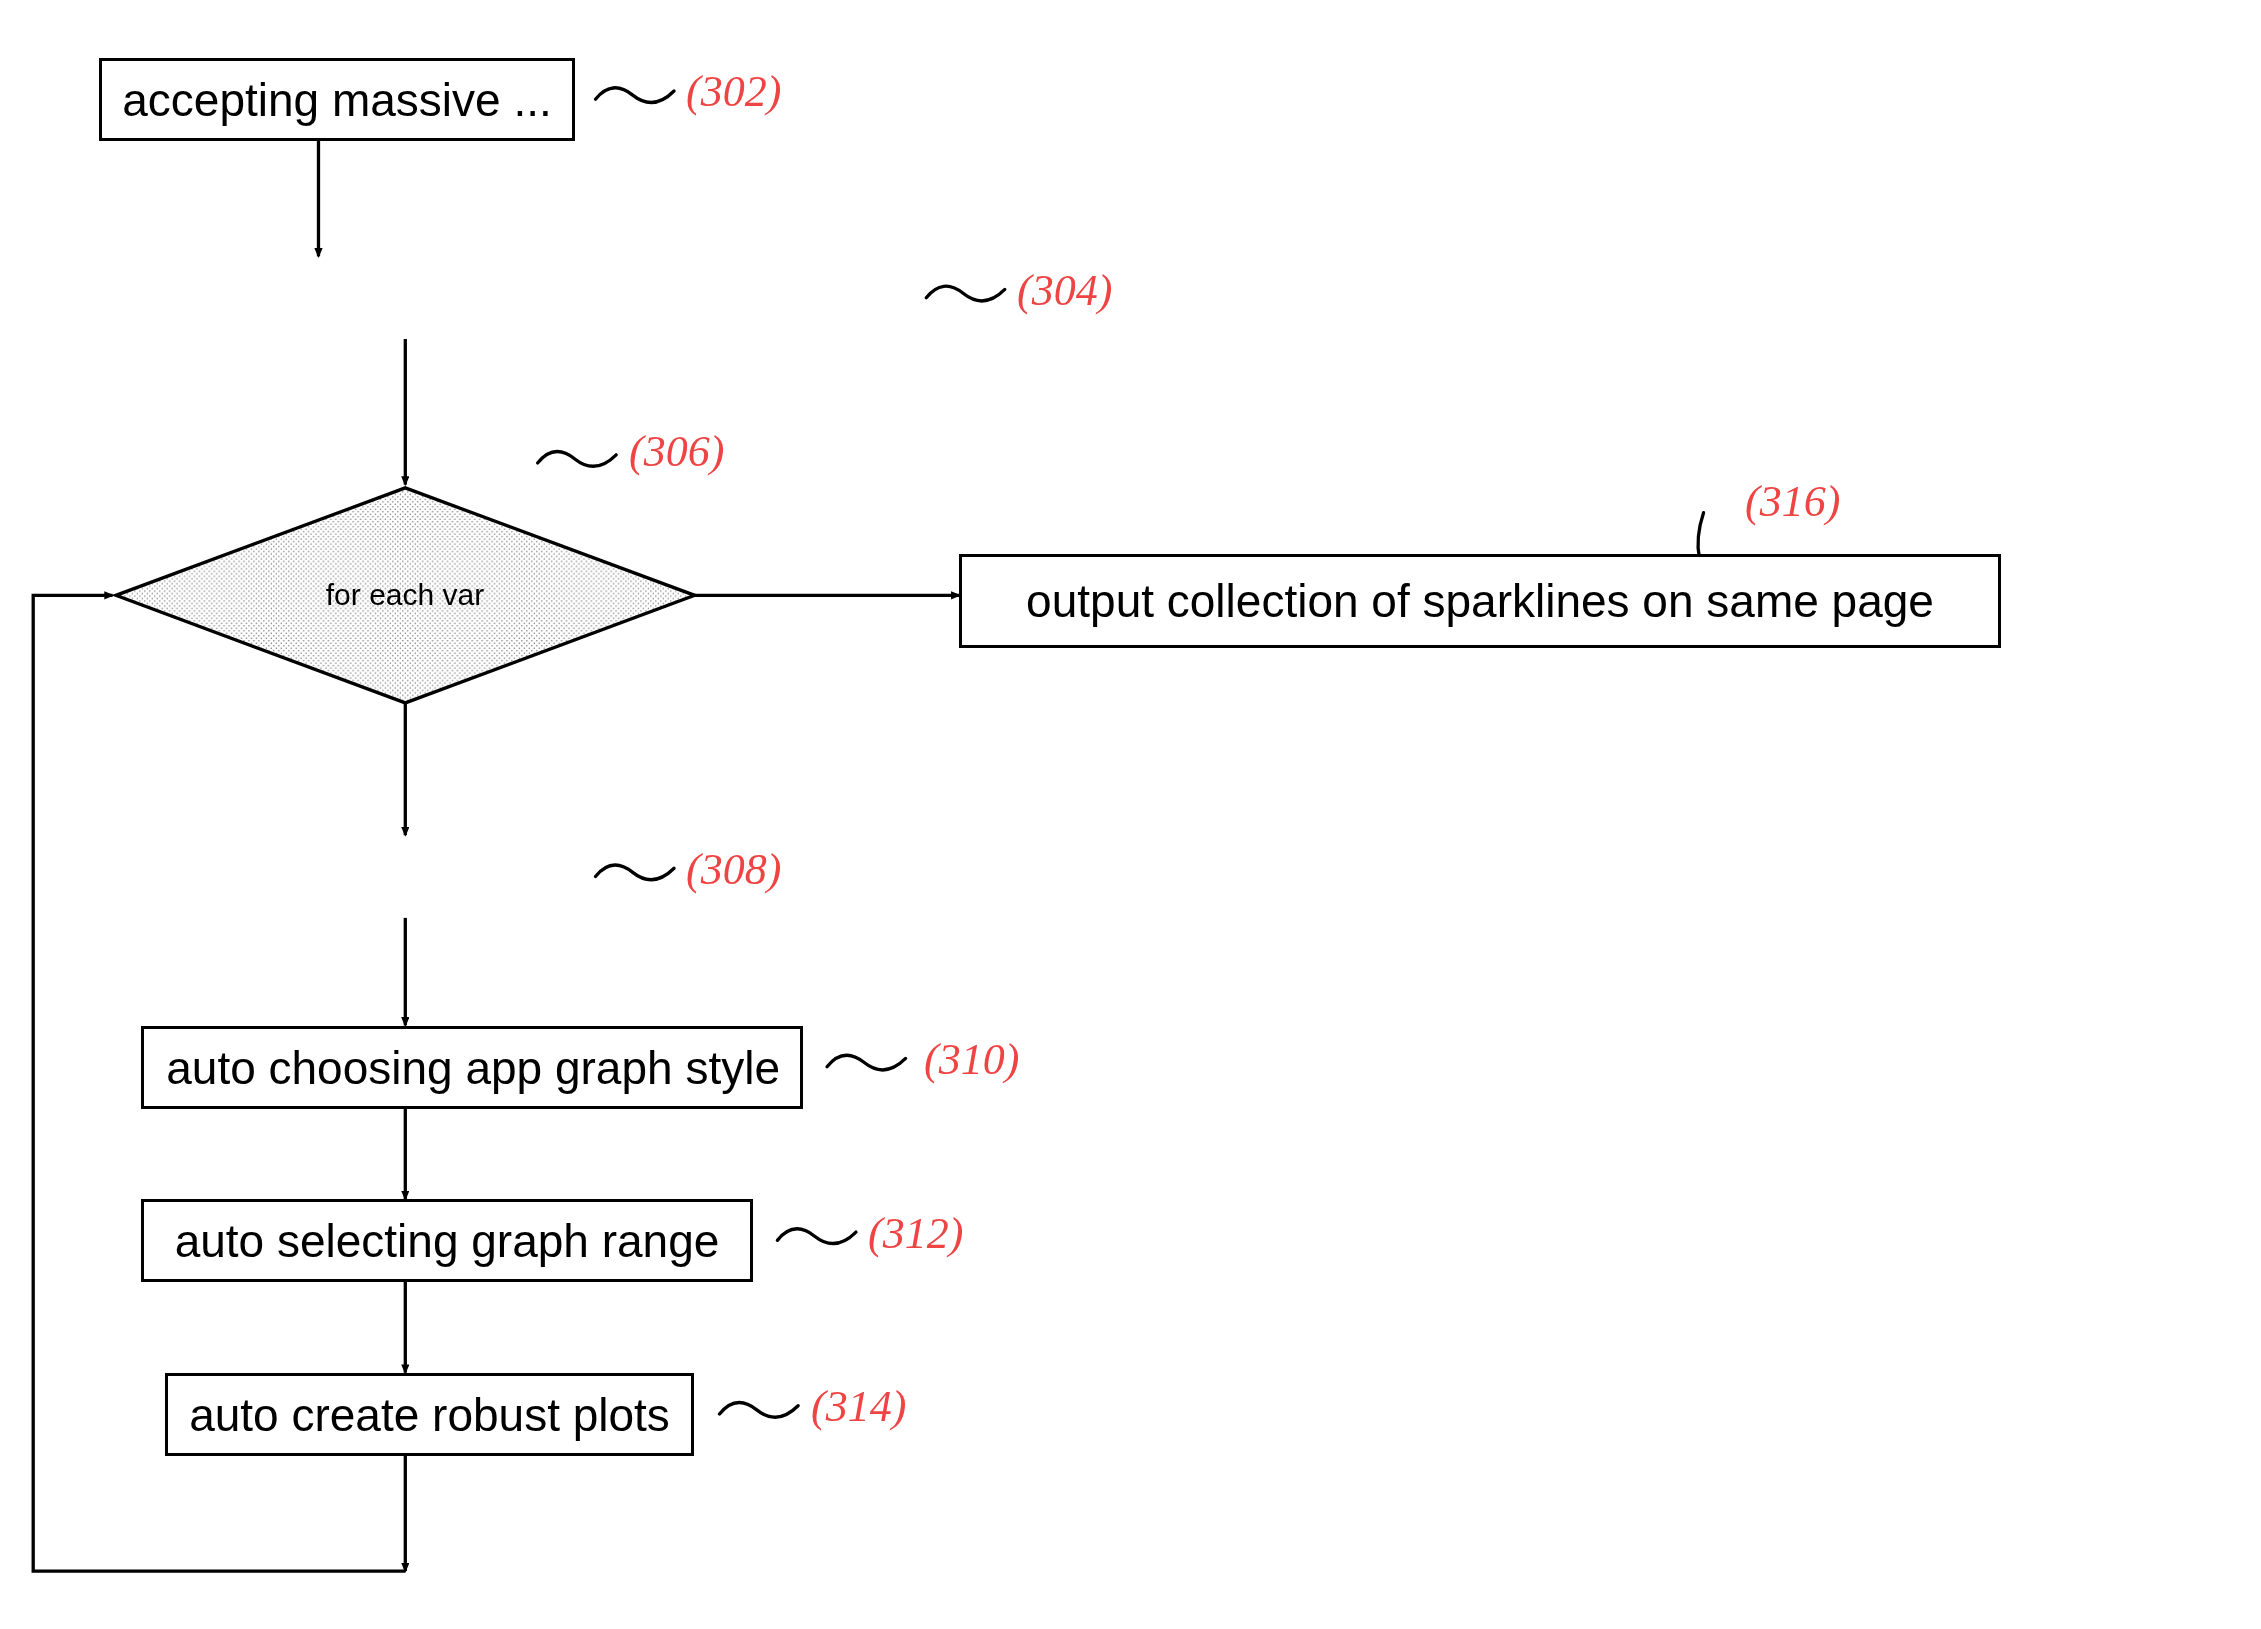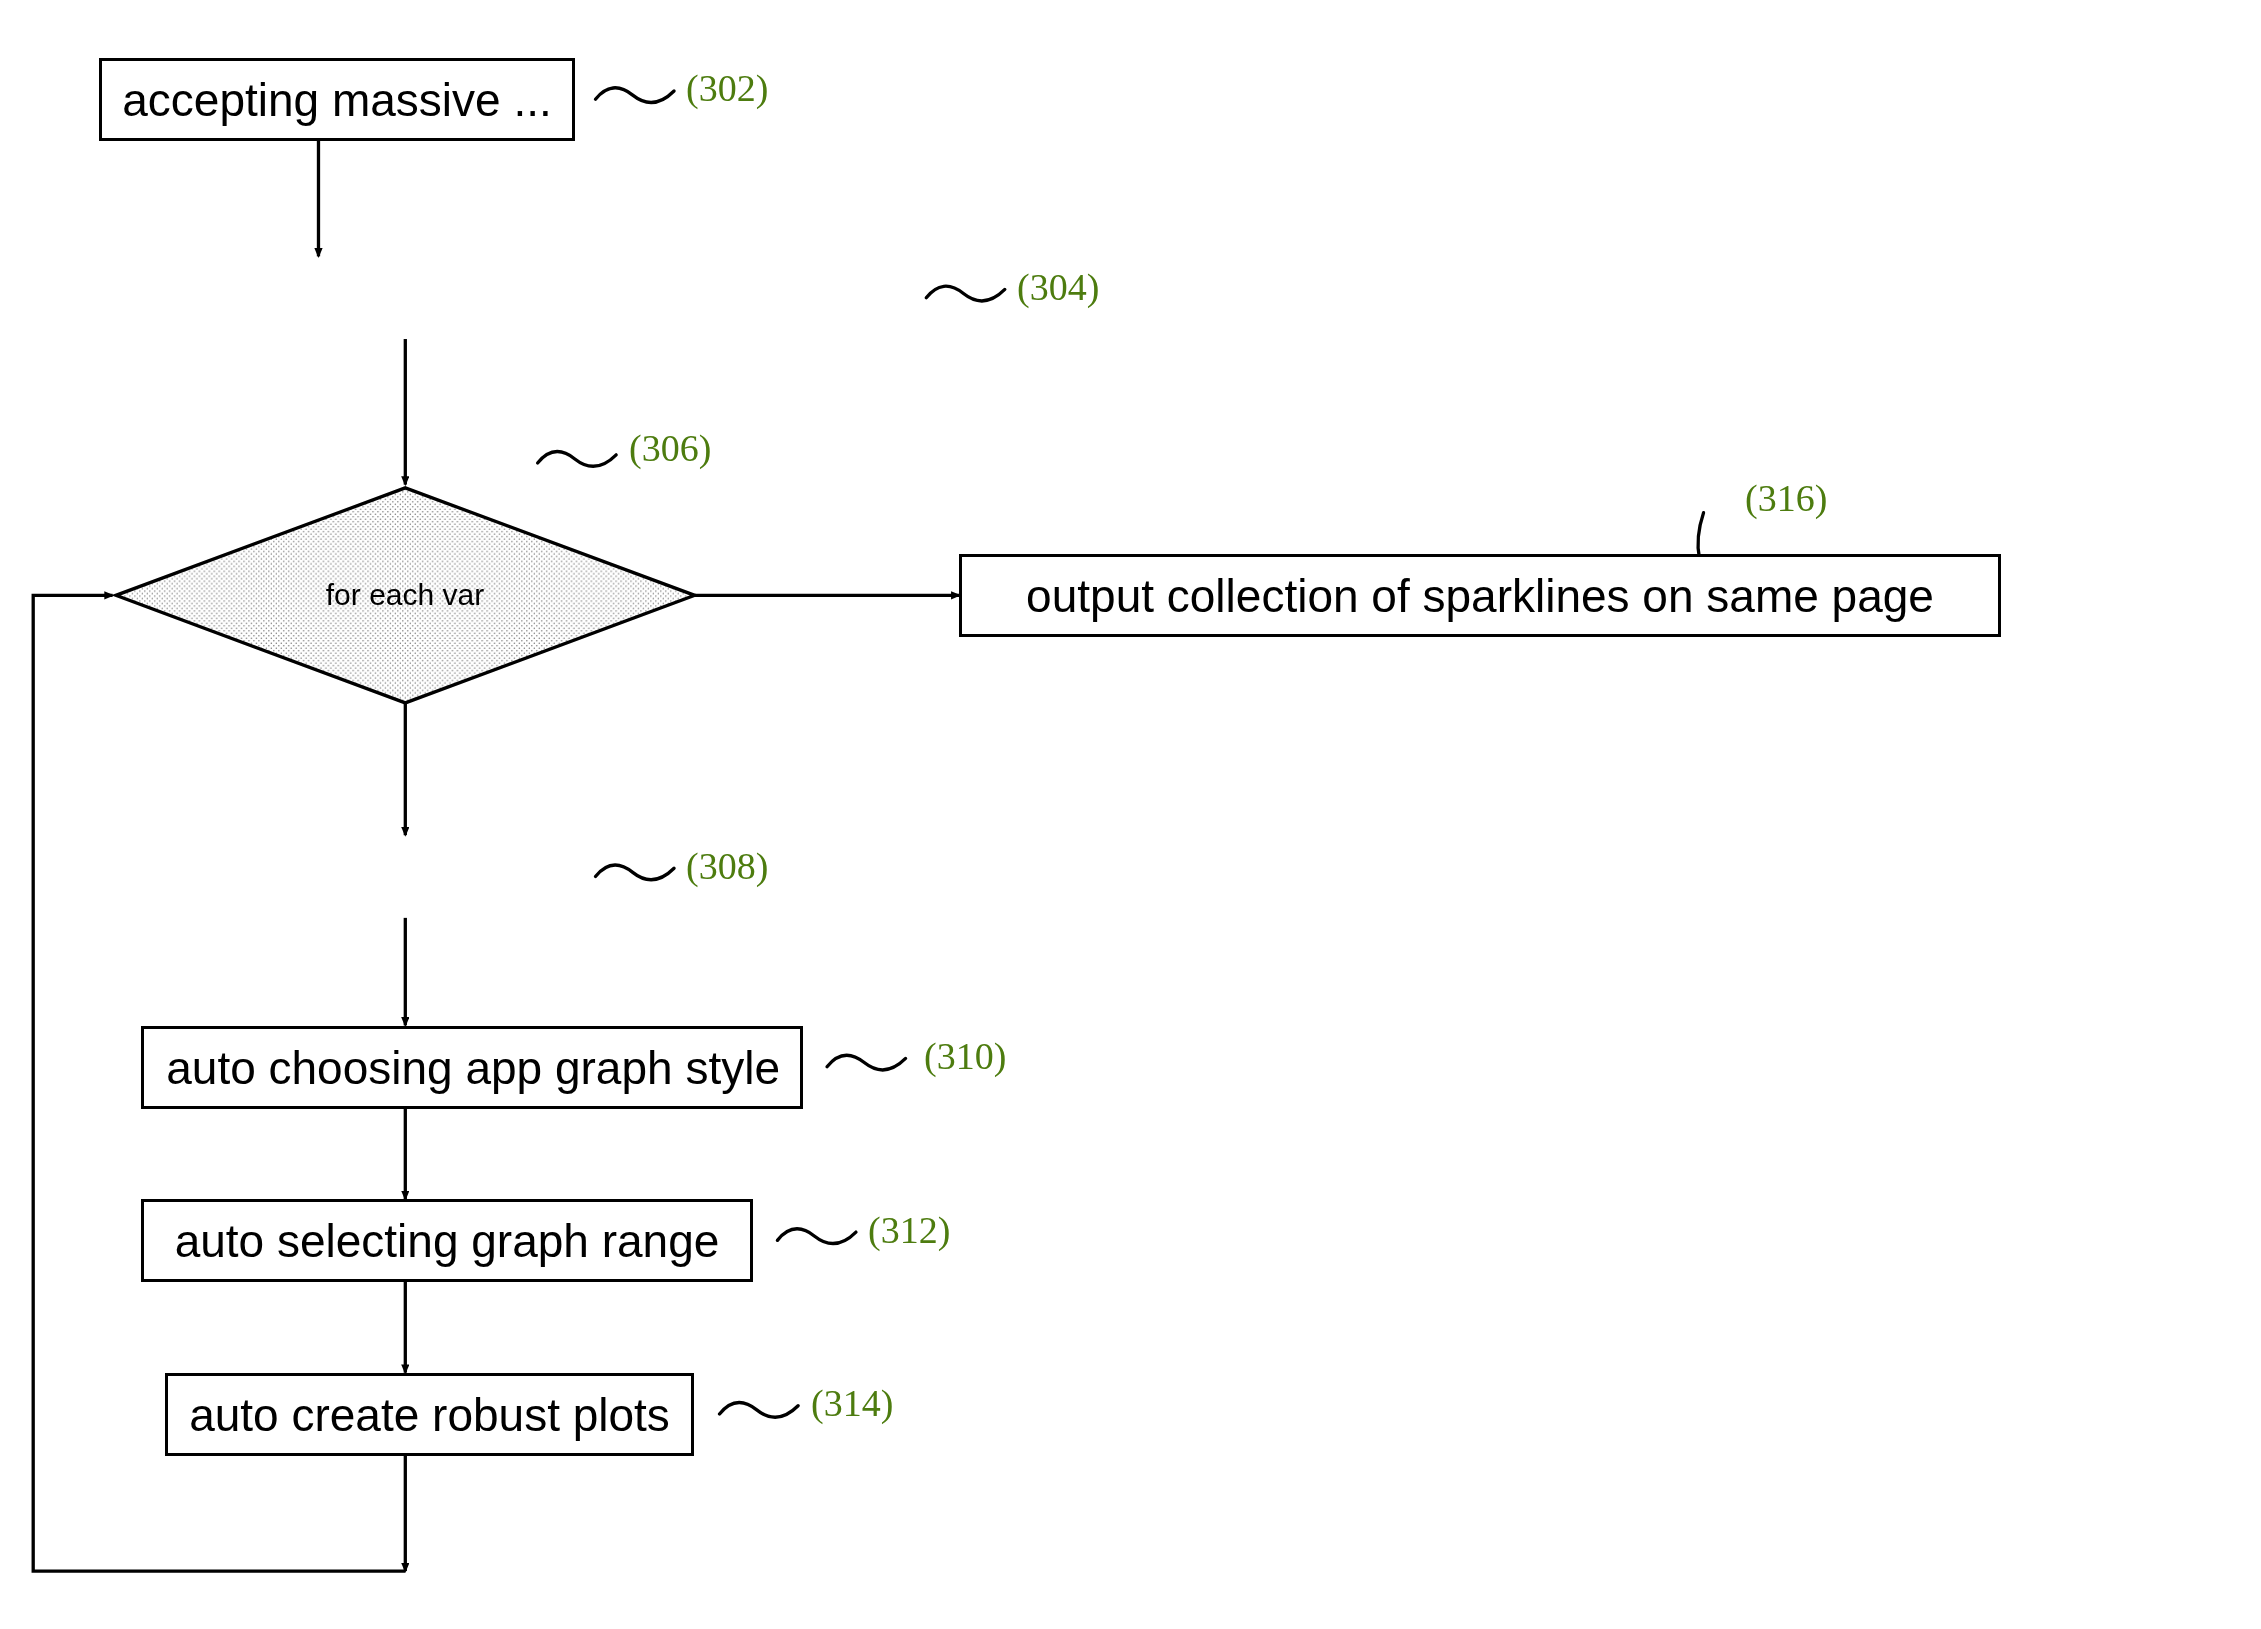--- a/index.html
+++ b/index.html
@@ -26,23 +26,24 @@
     white-space: nowrap;
   }
   .box span {
     font-size: 46px;
     color: #000;
     font-weight: 400;
   }
   .ref {
     position: absolute;
     font-family: "Comic Sans MS", "Segoe Script", cursive;
-    font-size: 38px;
-    color: #4d7c0f;
+    font-size: 44px;
+    color: #ef4444;
     white-space: nowrap;
+    font-style: italic;
   }
   svg.overlay {
     position: absolute;
     left: 0;
     top: 0;
     width: 2261px;
     height: 1629px;
     pointer-events: none;
   }
   .diamond-label {
@@ -113,21 +114,21 @@
   <div class="box" style="left:99px; top:58px; width:476px; height:83px;">
     <span>accepting massive ...</span>
   </div>
   <div class="ref" style="left:686px; top:66px;">(302)</div>
 
   <div class="ref" style="left:1017px; top:265px;">(304)</div>
 
   <div class="diamond-label" style="left:405px; top:595px;">for each var</div>
   <div class="ref" style="left:629px; top:426px;">(306)</div>
 
-  <div class="box" style="left:959px; top:554px; width:1042px; height:83px;">
+  <div class="box" style="left:959px; top:554px; width:1042px; height:94px;">
     <span>output collection of sparklines on same page</span>
   </div>
   <div class="ref" style="left:1745px; top:476px;">(316)</div>
 
   <div class="ref" style="left:686px; top:844px;">(308)</div>
 
   <div class="box" style="left:141px; top:1026px; width:662px; height:83px;justify-content:flex-end;">
     <span>auto choosing app graph style</span>
   </div>
   <div class="ref" style="left:924px; top:1034px;">(310)</div>

